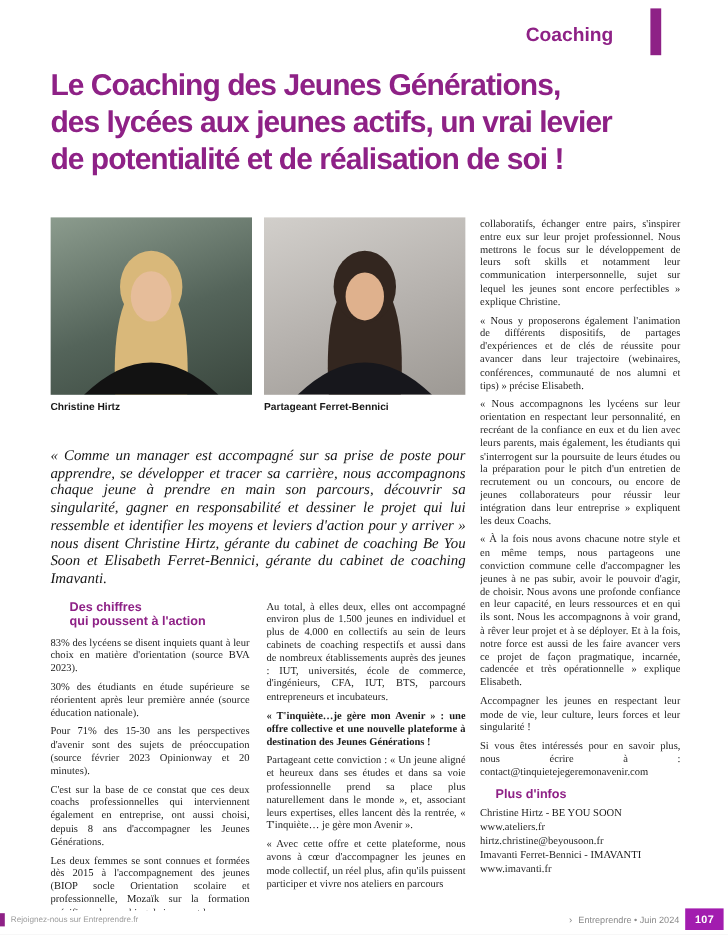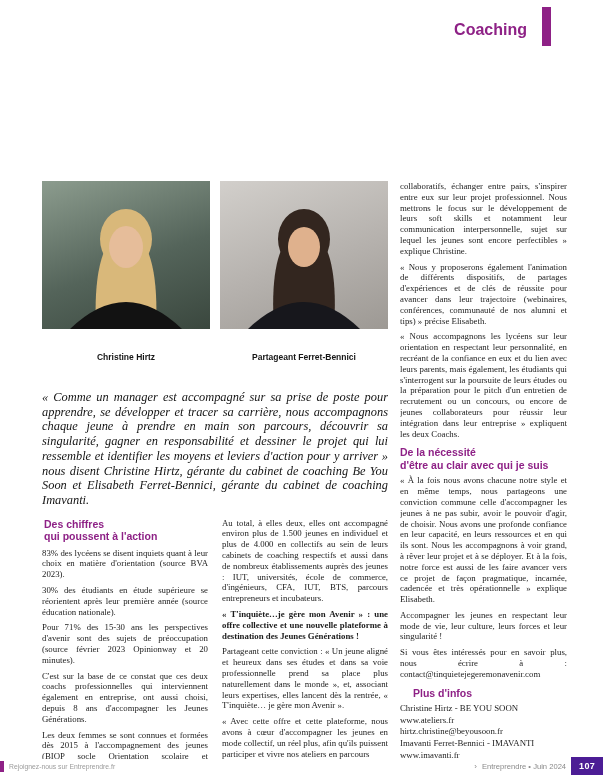--- a/index.html
+++ b/index.html
@@ -2,52 +2,52 @@
 <html><head>
 <meta charset="utf-8">
 <style>
   html,body{margin:0;padding:0;background:#e9e9e9;}
   .page{
     position:relative;width:607px;height:779px;margin:0 auto;background:#ffffff;
     overflow:hidden;font-family:"Liberation Serif",serif;color:#1c1c1c;
   }
   
   .section-label{
-    position:absolute;top:21px;right:80px;
+    position:absolute;top:21px;right:96px;
     font-family:"Liberation Sans",sans-serif;font-weight:bold;font-size:16px;color:#8e2186;
   }
   .section-bar{position:absolute;top:7px;right:56px;width:9px;height:39px;background:#8e2186;}
   
   .title{
     position:absolute;left:42px;top:56px;margin:0;
     font-family:"Liberation Sans",sans-serif;font-weight:700;color:#8e2186;
     font-size:25px;line-height:31px;letter-spacing:-0.8px;
   }
   .tline{display:block;white-space:nowrap;}
   
   .left-area{position:absolute;left:42px;top:181px;width:346px;height:578px;overflow:hidden;}
   .photos{display:flex;gap:10px;}
   .photo-fig{margin:0;width:168px;}
   .photo{width:168px;height:148px;overflow:hidden;position:relative;}
   .photo svg{display:block;width:100%;height:100%;}
   .p1{background:linear-gradient(160deg,#8c9c8e 0%,#54645a 55%,#3a473e 100%);}
   .p2{background:linear-gradient(160deg,#d2cfcb 0%,#b5b1ad 55%,#9d9994 100%);}
   .caption{
-    text-align:center;font-family:"Liberation Sans",sans-serif;font-weight:bold;
-    font-size:8.5px;margin-top:23px;color:#161616;
+    font-family:"Liberation Sans",sans-serif;font-weight:bold;
+    font-size:8.5px;margin-top:5px;color:#161616;
   }
   .quote{
     margin:28px 0 0;font-style:italic;font-size:12.4px;line-height:14.7px;
     text-align:justify;color:#141414;
   }
   .cols{display:flex;gap:14px;margin-top:10px;}
   .col{width:166px;}
   .heading{
     font-family:"Liberation Sans",sans-serif;color:#8e2186;font-weight:bold;
-    font-size:10.5px;line-height:12.5px;margin:0 2px 5px;
+    font-size:10.5px;line-height:12.5px;margin:0 16px 5px;
   }
   .heading span{display:block;}
   .body{font-size:8.8px;line-height:10.8px;text-align:justify;margin:0 0 5px;color:#1c1c1c;}
   .bold{font-weight:bold;}
   
   .col3{position:absolute;left:400px;top:181px;width:167px;height:580px;overflow:hidden;}
   .col3 .heading{margin:7px 0 4px;}
   .infos-heading{margin-top:9px;padding-left:13px;}
   .info-line{display:block;font-size:8.8px;line-height:11.6px;margin:0;color:#1c1c1c;}
   a{color:inherit;text-decoration:none;cursor:pointer;}
@@ -57,32 +57,37 @@
     position:absolute;left:0;bottom:7px;display:flex;align-items:center;gap:5px;
     font-family:"Liberation Sans",sans-serif;font-size:6.8px;color:#9b9b9b;
   }
   .footer-accent{display:inline-block;width:4px;height:11px;background:#8e2186;}
   .footer-right{
     position:absolute;right:4px;bottom:4px;display:flex;align-items:center;gap:5px;
     font-family:"Liberation Sans",sans-serif;font-size:7.6px;color:#8a8a8a;
   }
   .chev{font-size:8px;color:#8a8a8a;}
   .pagenum{
-    background:#4c1d95;color:#ffffff;font-weight:bold;font-size:9px;
+    background:#a21caf;color:#ffffff;font-weight:bold;font-size:9px;
     padding:4px 8px;letter-spacing:0.3px;
   }
 </style>
 </head>
 <body>
 
 <div class="page">
 
   <span class="section-label">Coaching</span>
   <span class="section-bar"></span>
 
+  <h1 class="title">
+    <span class="tline">Le Coaching des Jeunes Générations,</span>
+    <span class="tline">des lycées aux jeunes actifs, un vrai levier</span>
+    <span class="tline">de potentialité et de réalisation de soi !</span>
+  </h1>
 
   <div class="left-area">
 
     <div class="photos">
       <figure class="photo-fig">
         <div class="photo p1">
           <svg viewBox="0 0 168 148" preserveAspectRatio="none">
             <path d="M54 148 Q50 58 84 48 Q118 58 114 148 Z" fill="#d9b87a"></path>
             <ellipse cx="84" cy="58" rx="26" ry="30" fill="#d9b87a"></ellipse>
             <ellipse cx="84" cy="66" rx="17" ry="21" fill="#e6bd9a"></ellipse>
@@ -124,24 +129,20 @@
         <p class="body">Partageant cette conviction : « Un jeune aligné et heureux dans ses études et dans sa voie professionnelle prend sa place plus naturellement dans le monde », et, associant leurs expertises, elles lancent dès la rentrée, « T'inquiète… je gère mon Avenir ».</p>
         <p class="body">« Avec cette offre et cette plateforme, nous avons à cœur d'accompagner les jeunes en mode collectif, un réel plus, afin qu'ils puissent participer et vivre nos ateliers en parcours</p>
       </div>
     </div>
   </div>
 
   <div class="col3">
     <p class="body">collaboratifs, échanger entre pairs, s'inspirer entre eux sur leur projet professionnel. Nous mettrons le focus sur le développement de leurs soft skills et notamment leur communication interpersonnelle, sujet sur lequel les jeunes sont encore perfectibles » explique Christine.</p>
     <p class="body">« Nous y proposerons également l'animation de différents dispositifs, de partages d'expériences et de clés de réussite pour avancer dans leur trajectoire (webinaires, conférences, communauté de nos alumni et tips) » précise Elisabeth.</p>
     <p class="body">« Nous accompagnons les lycéens sur leur orientation en respectant leur personnalité, en recréant de la confiance en eux et du lien avec leurs parents, mais également, les étudiants qui s'interrogent sur la poursuite de leurs études ou la préparation pour le pitch d'un entretien de recrutement ou un concours, ou encore de jeunes collaborateurs pour réussir leur intégration dans leur entreprise » expliquent les deux Coachs.</p>
-    <h2 class="heading">
-      <span>De la nécessité</span>
-      <span>d'être au clair avec qui je suis</span>
-    </h2>
     <p class="body">« À la fois nous avons chacune notre style et en même temps, nous partageons une conviction commune celle d'accompagner les jeunes à ne pas subir, avoir le pouvoir d'agir, de choisir. Nous avons une profonde confiance en leur capacité, en leurs ressources et en qui ils sont. Nous les accompagnons à voir grand, à rêver leur projet et à se déployer. Et à la fois, notre force est aussi de les faire avancer vers ce projet de façon pragmatique, incarnée, cadencée et très opérationnelle » explique Elisabeth.</p>
     <p class="body">Accompagner les jeunes en respectant leur mode de vie, leur culture, leurs forces et leur singularité !</p>
     <p class="body">
       <span>Si vous êtes intéressés pour en savoir plus, nous écrire à : </span>
       <a class="plain-link">contact@tinquietejegeremonavenir.com</a>
     </p>
     <h2 class="heading infos-heading">Plus d'infos</h2>
     <div>
       <span class="info-line">Christine Hirtz - BE YOU SOON</span>
       <a class="info-line">www.ateliers.fr</a>

